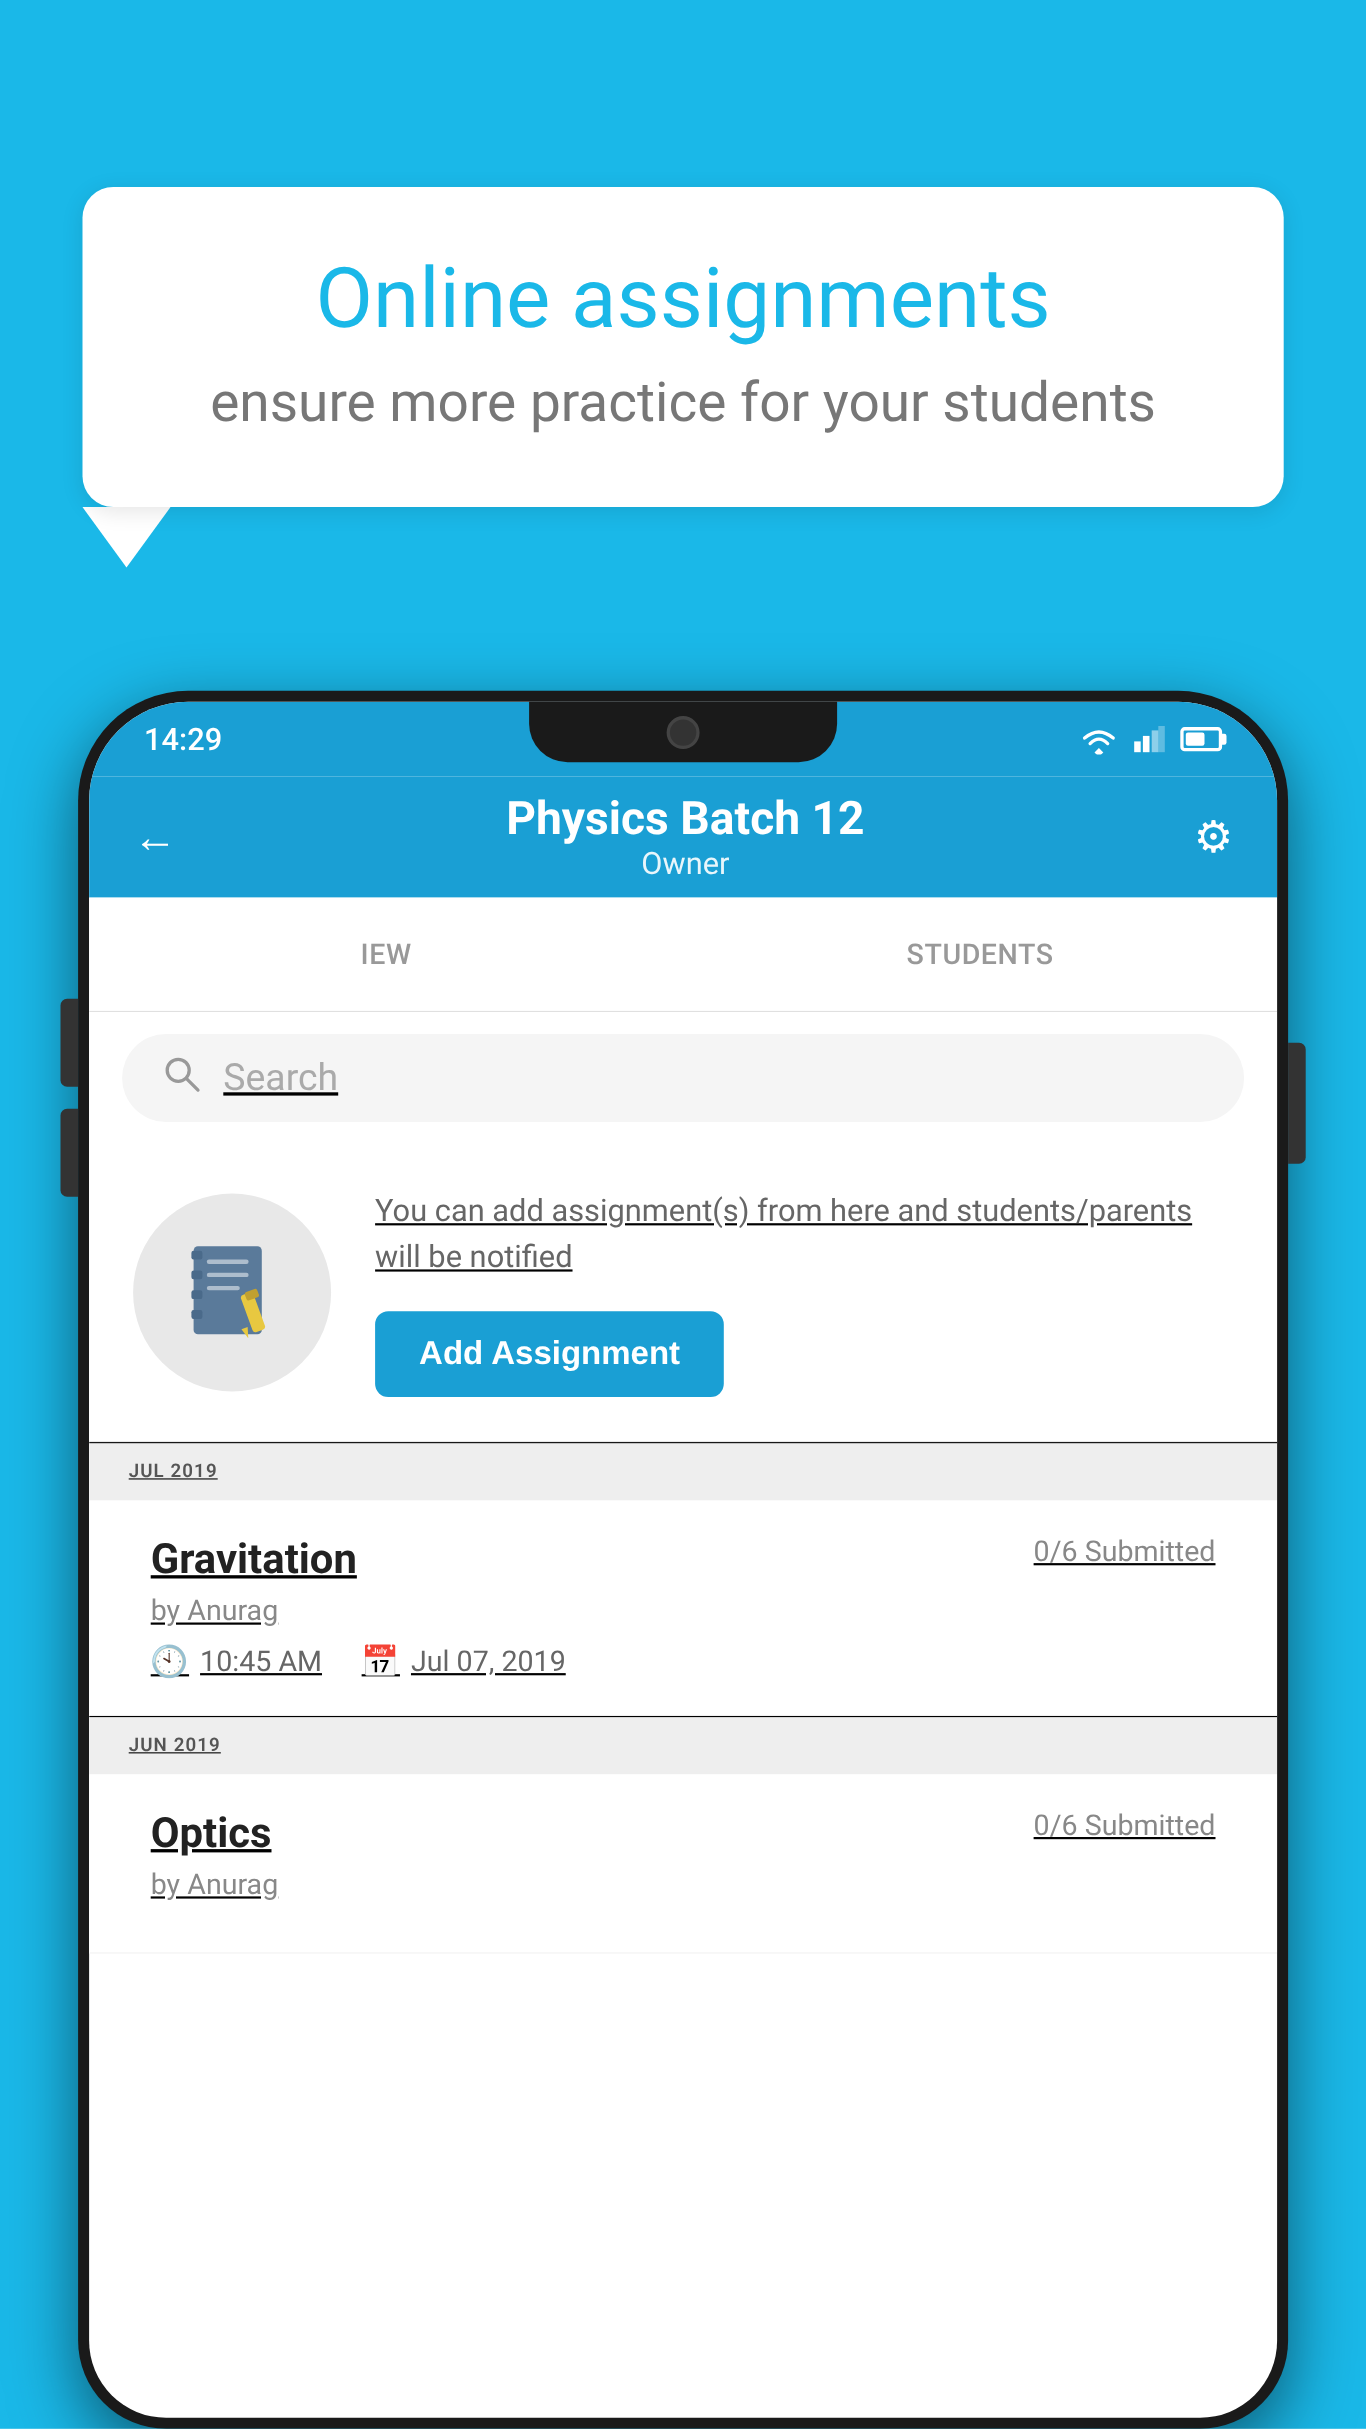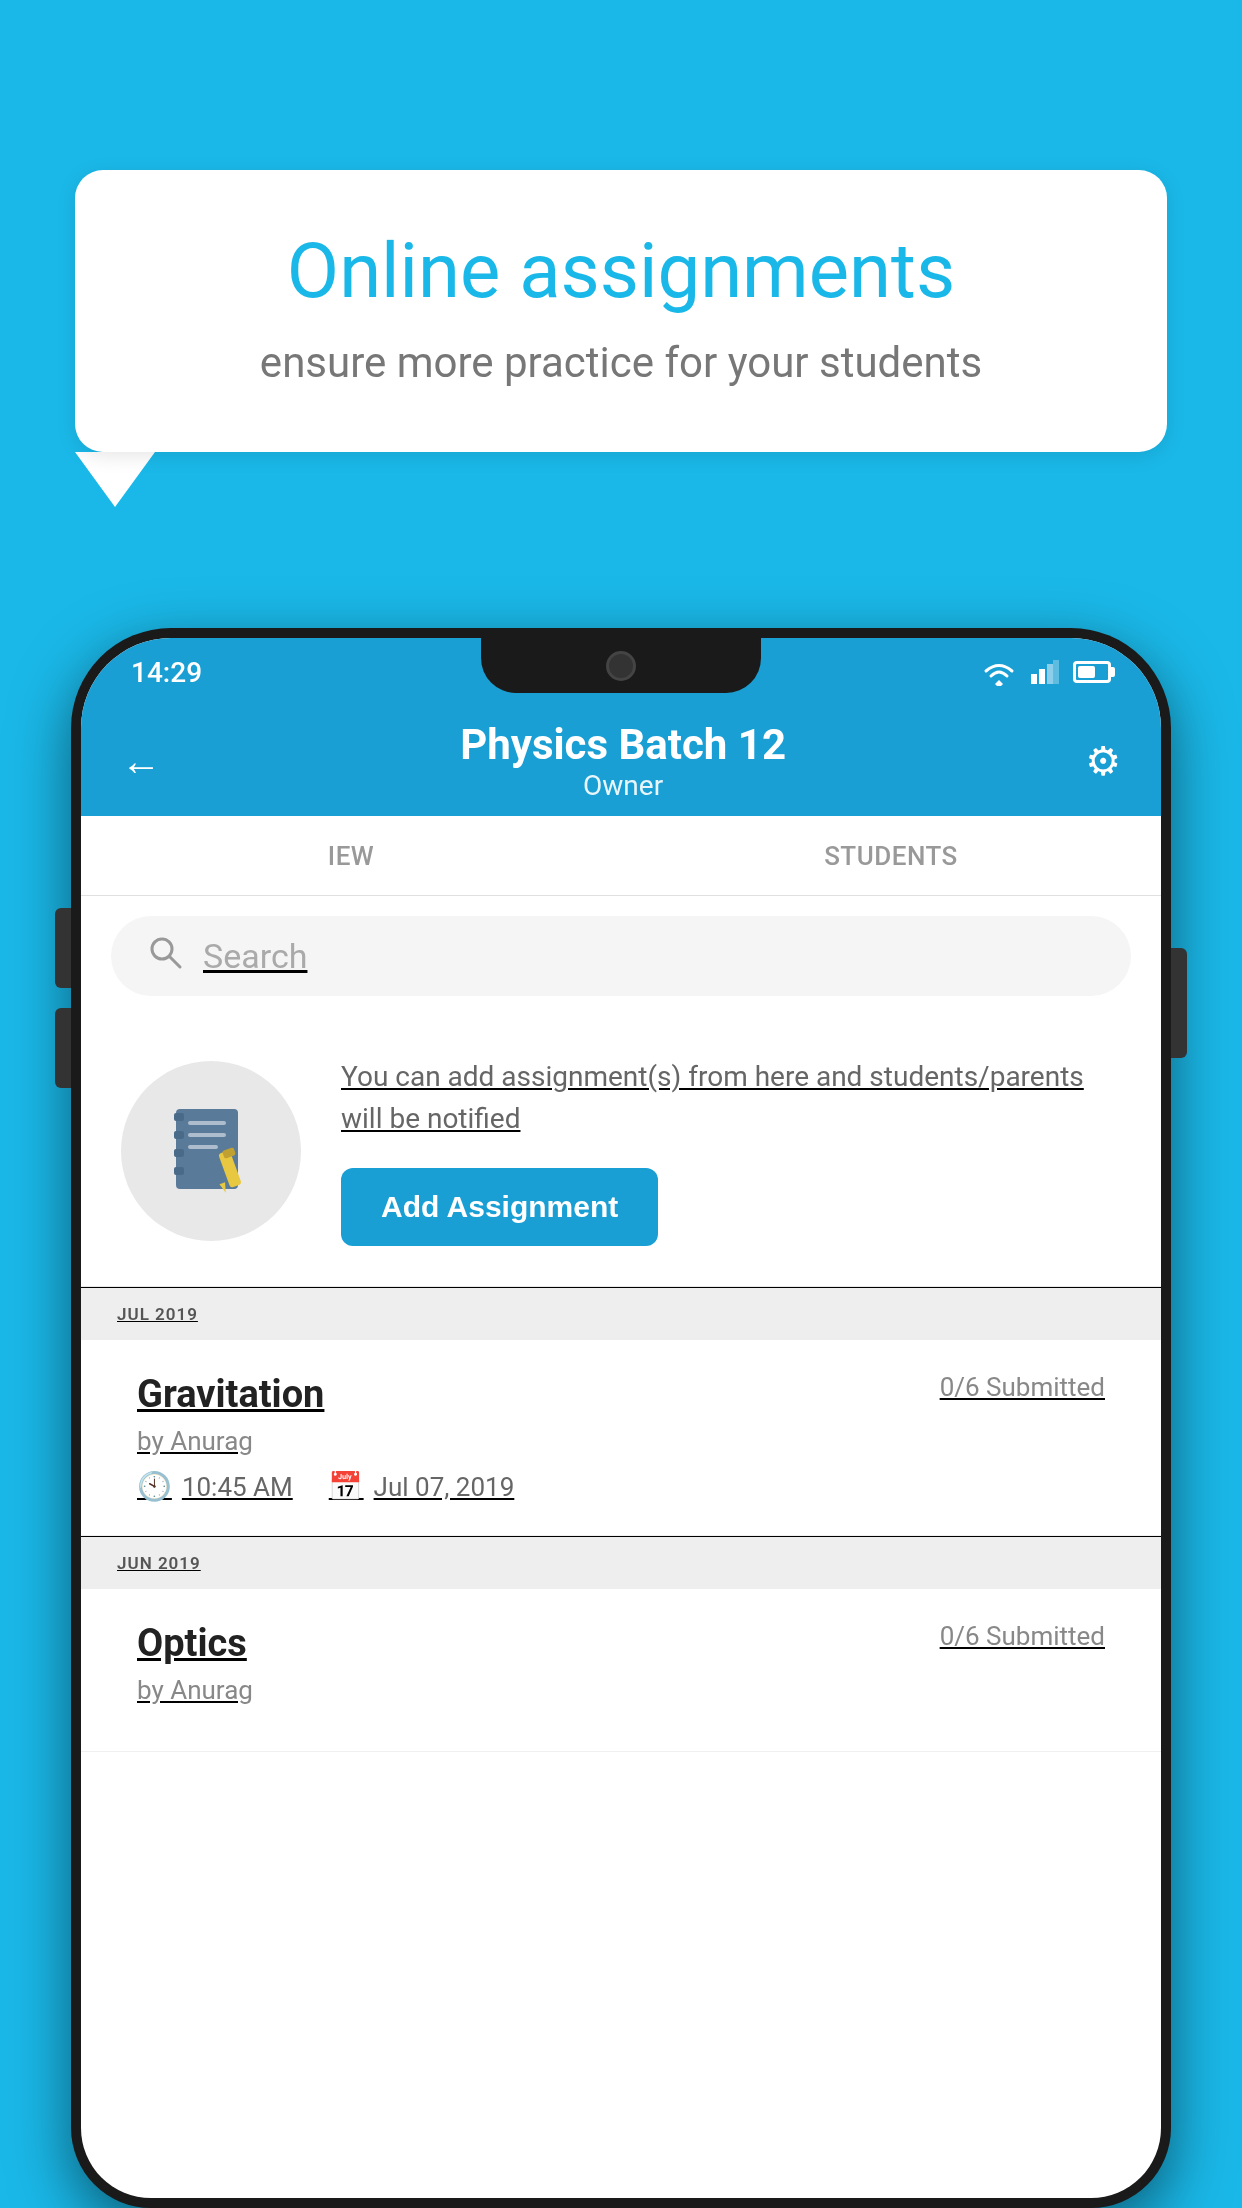--- a/index.html
+++ b/index.html
@@ -36,21 +36,21 @@
       color: #1ab8e8;
       font-size: 76px;
       font-weight: 400;
       text-align: center;
       line-height: 1.1;
       margin-bottom: 24px;
     }
 
     .speech-bubble-subtitle {
       color: #777;
-      font-size: 42px;
+      font-size: 50px;
       font-weight: 400;
       text-align: center;
     }
 
     .speech-bubble-arrow {
       width: 0;
       height: 0;
       border-left: 40px solid transparent;
       border-right: 40px solid transparent;
       border-top: 55px solid white;
@@ -191,21 +191,21 @@
     .settings-btn {
       color: white;
       font-size: 40px;
     }
 
     
     .tabs-bar {
       background: white;
       display: flex;
       border-bottom: 1px solid #e0e0e0;
-      height: 80px;
+      height: 104px;
       justify-content: center;
     }
 
     .tab {
       flex: 1;
       display: flex;
       align-items: center;
       justify-content: center;
       font-size: 26px;
       font-weight: 500;

